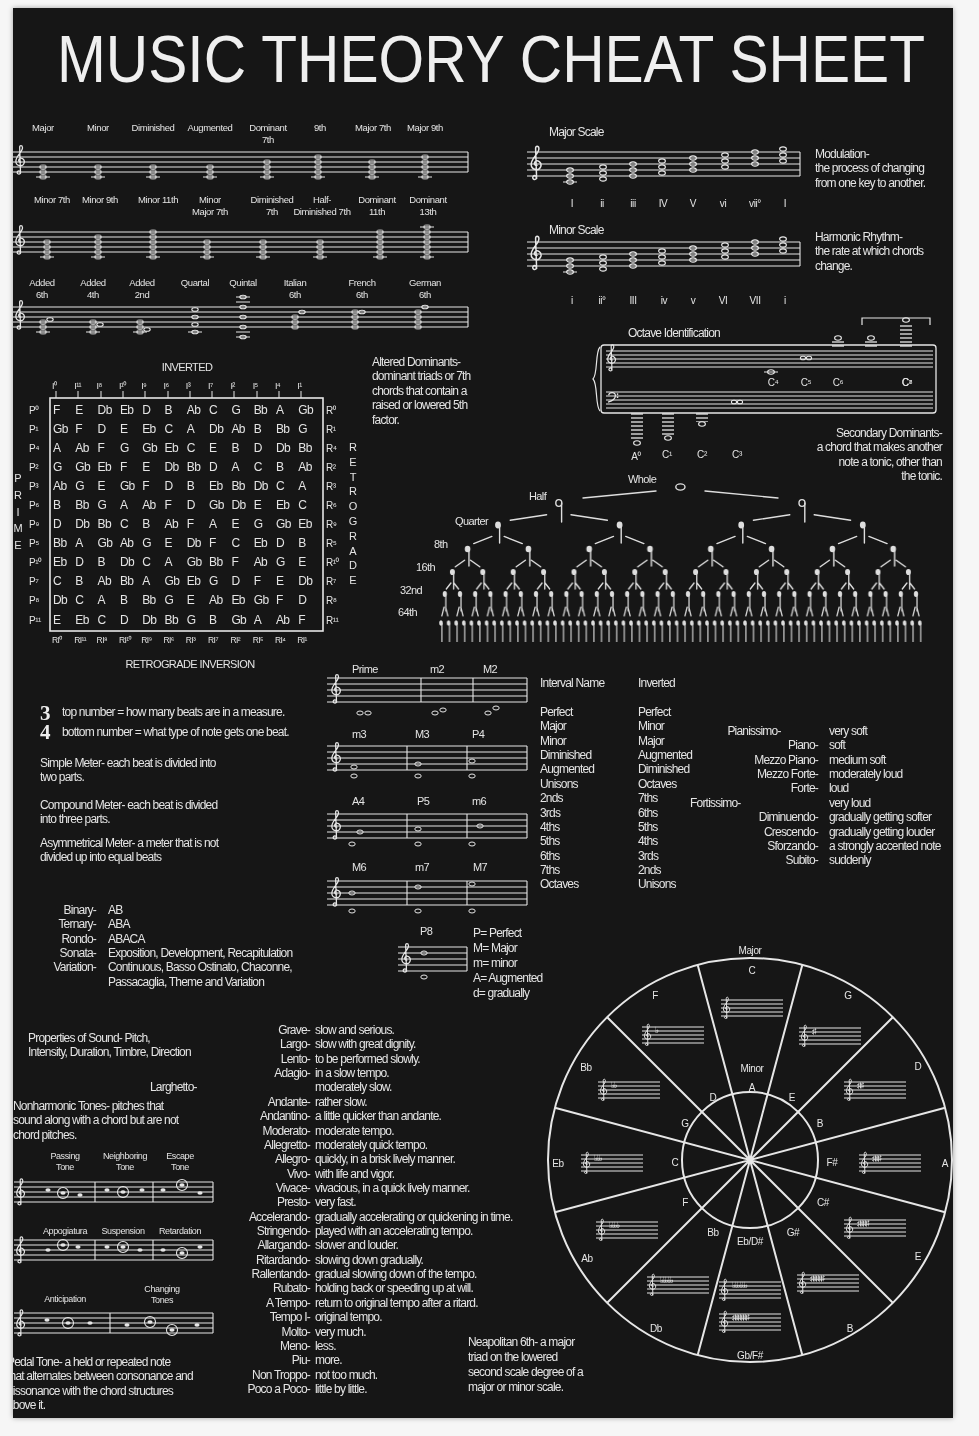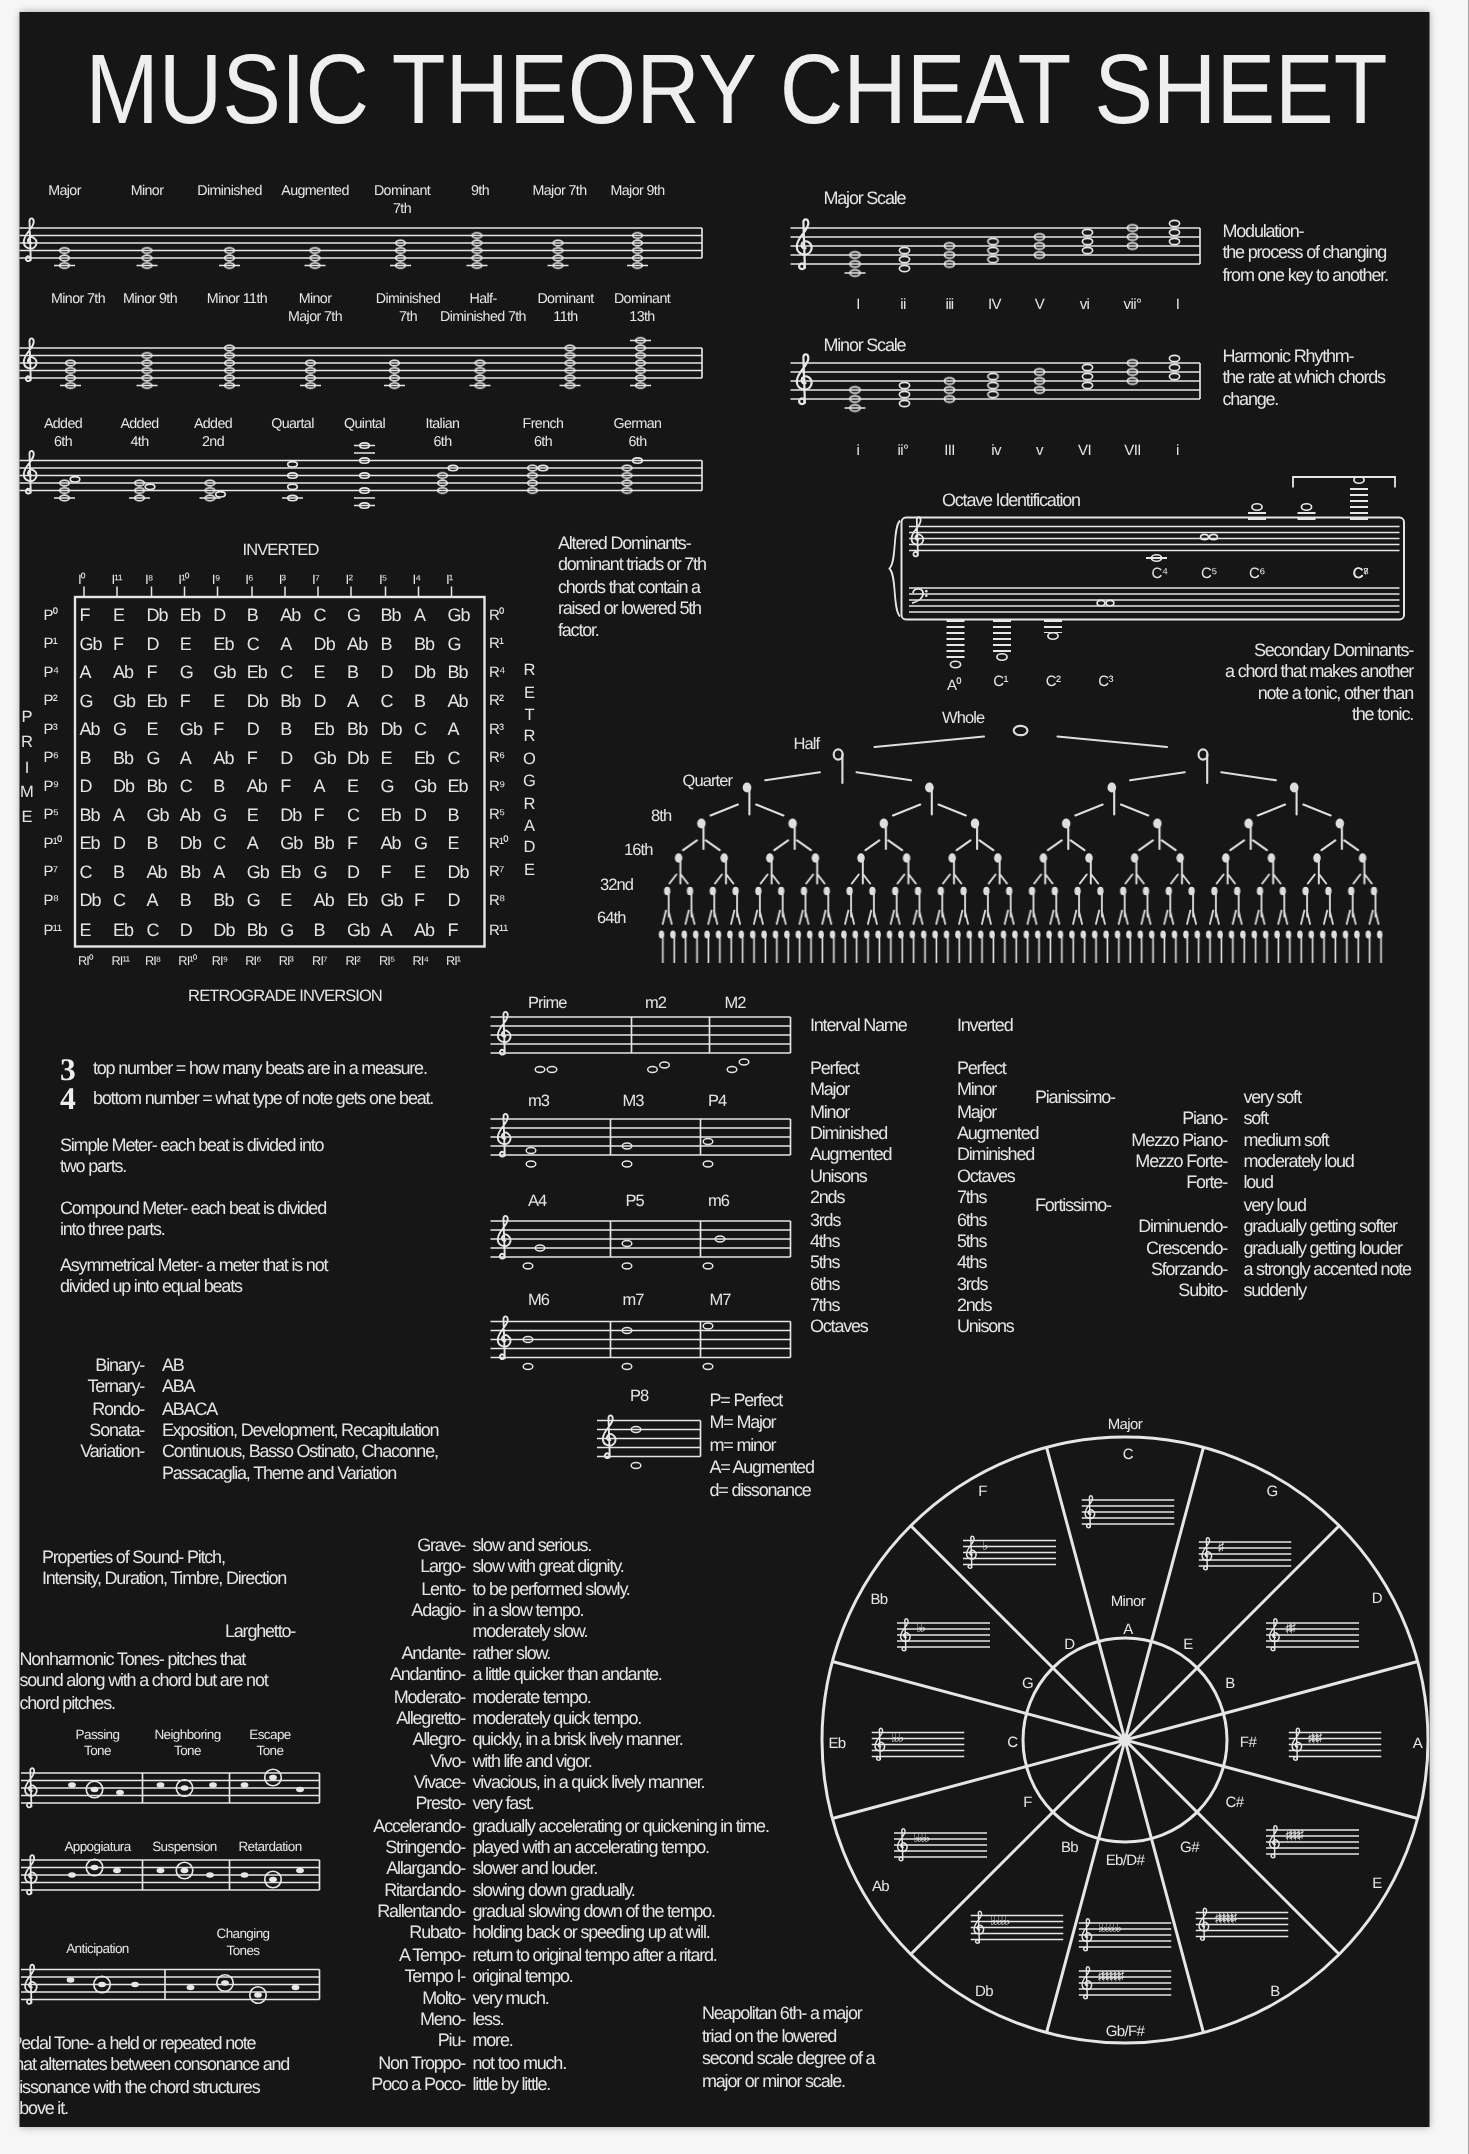--- a/index.html
+++ b/index.html
@@ -761,21 +761,21 @@
     <div class="il" style="left:352px;top:861px">M6</div>
     <div class="il" style="left:415px;top:861px">m7</div>
     <div class="il" style="left:473px;top:861px">M7</div>
     <div class="il" style="left:420px;top:925px">P8</div>
   </div>
   <div class="blk" style="left:473px;top:926px;line-height:15px">
     <div style="height:15px">P= Perfect</div>
     <div style="height:15px">M= Major</div>
     <div style="height:15px">m= minor</div>
     <div style="height:15px">A= Augmented</div>
-    <div style="height:15px">d= dissonance</div>
+    <div style="height:15px">d= gradually</div>
   </div>
 
   <div class="list" style="left:540px;top:676px">
     <div class="row">
             <span class="k" style="width:98px">Interval Name</span>
             <span class="v">Inverted</span>
           </div>
   </div>
   <div class="list" style="left:540px;top:705px">
     <div class="row">
@@ -827,21 +827,21 @@
             <span class="v">2nds</span>
           </div>
     <div class="row">
             <span class="k" style="width:98px">Octaves</span>
             <span class="v">Unisons</span>
           </div>
   </div>
 
   <div class="list" style="left:690px;top:724px">
     <div class="row">
-            <span class="k" style="width:128px;text-align:left">Pianissimo-</span>
+            <span class="k" style="width:128px;text-align:center">Pianissimo-</span>
             <span class="v" style="margin-left:11px">very soft</span>
           </div>
     <div class="row">
             <span class="k" style="width:128px;text-align:right">Piano-</span>
             <span class="v" style="margin-left:11px">soft</span>
           </div>
     <div class="row">
             <span class="k" style="width:128px;text-align:right">Mezzo Piano-</span>
             <span class="v" style="margin-left:11px">medium soft</span>
           </div>

